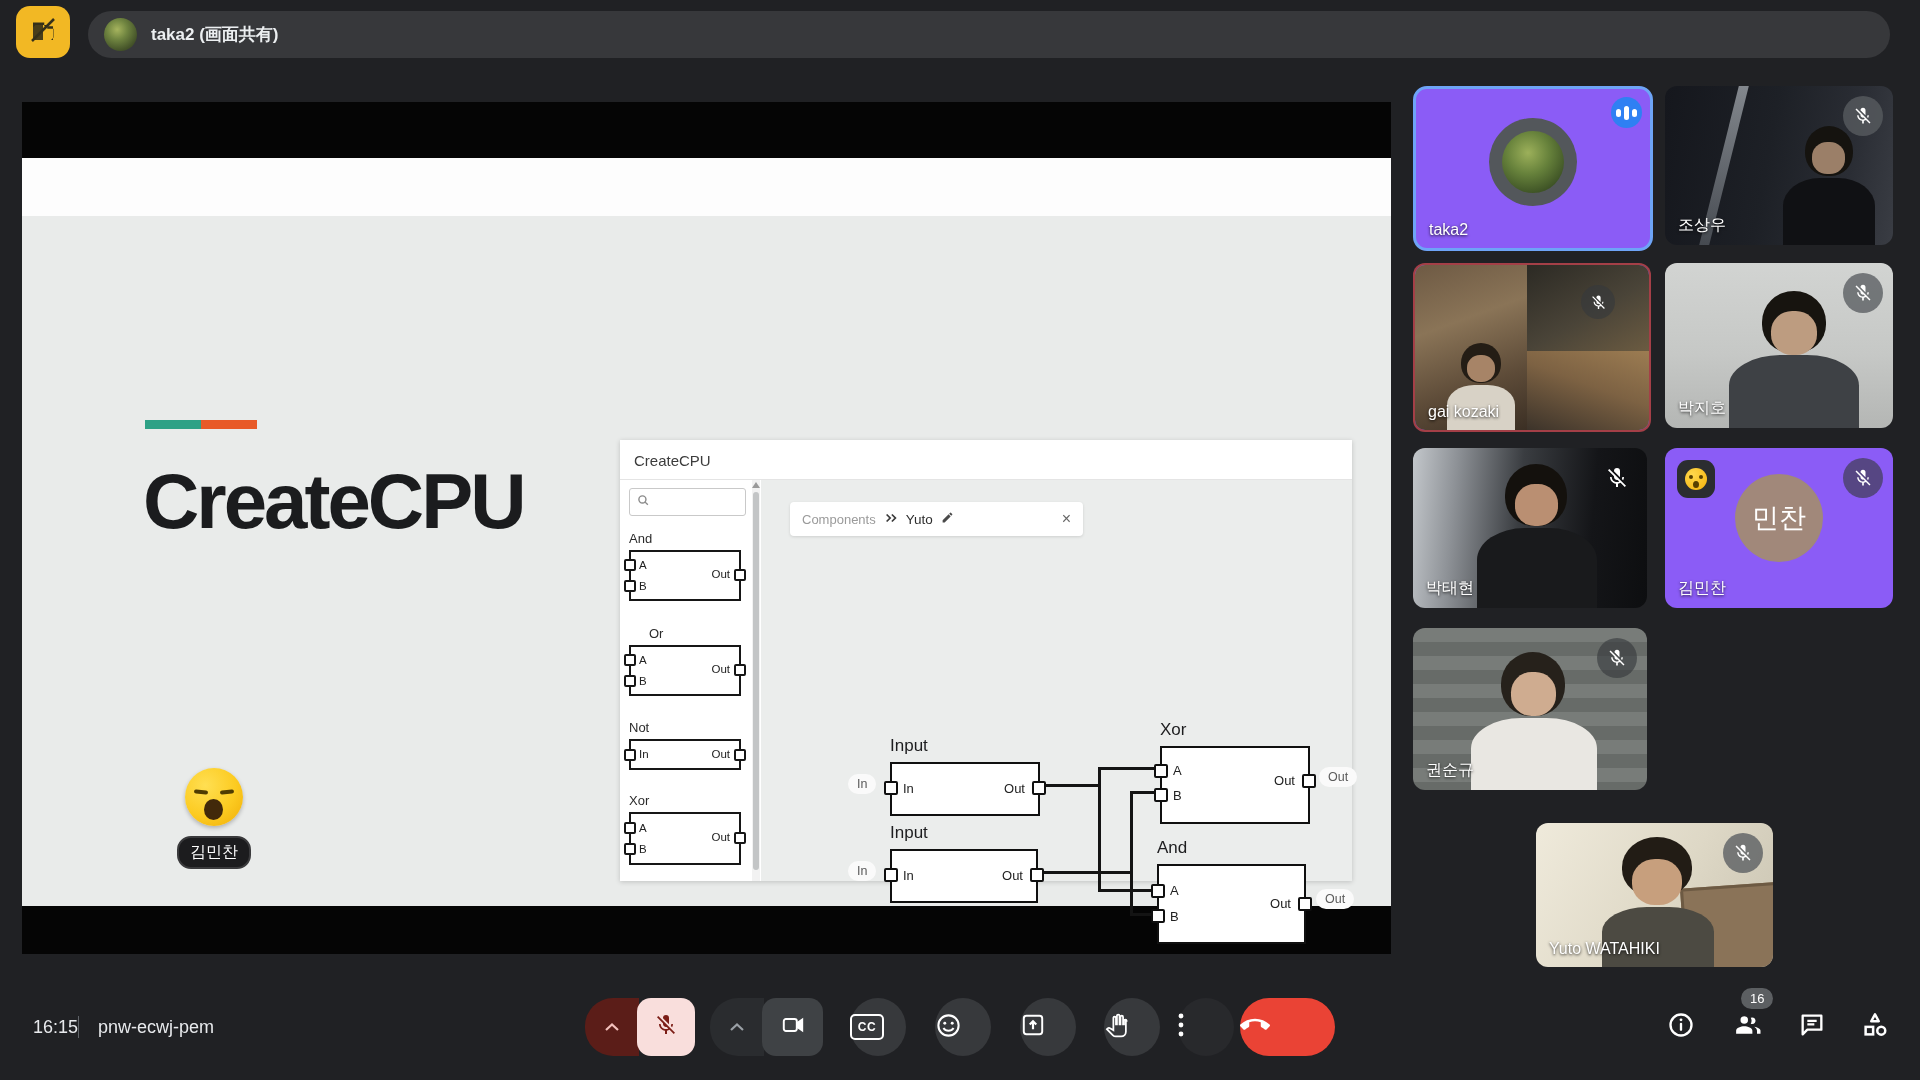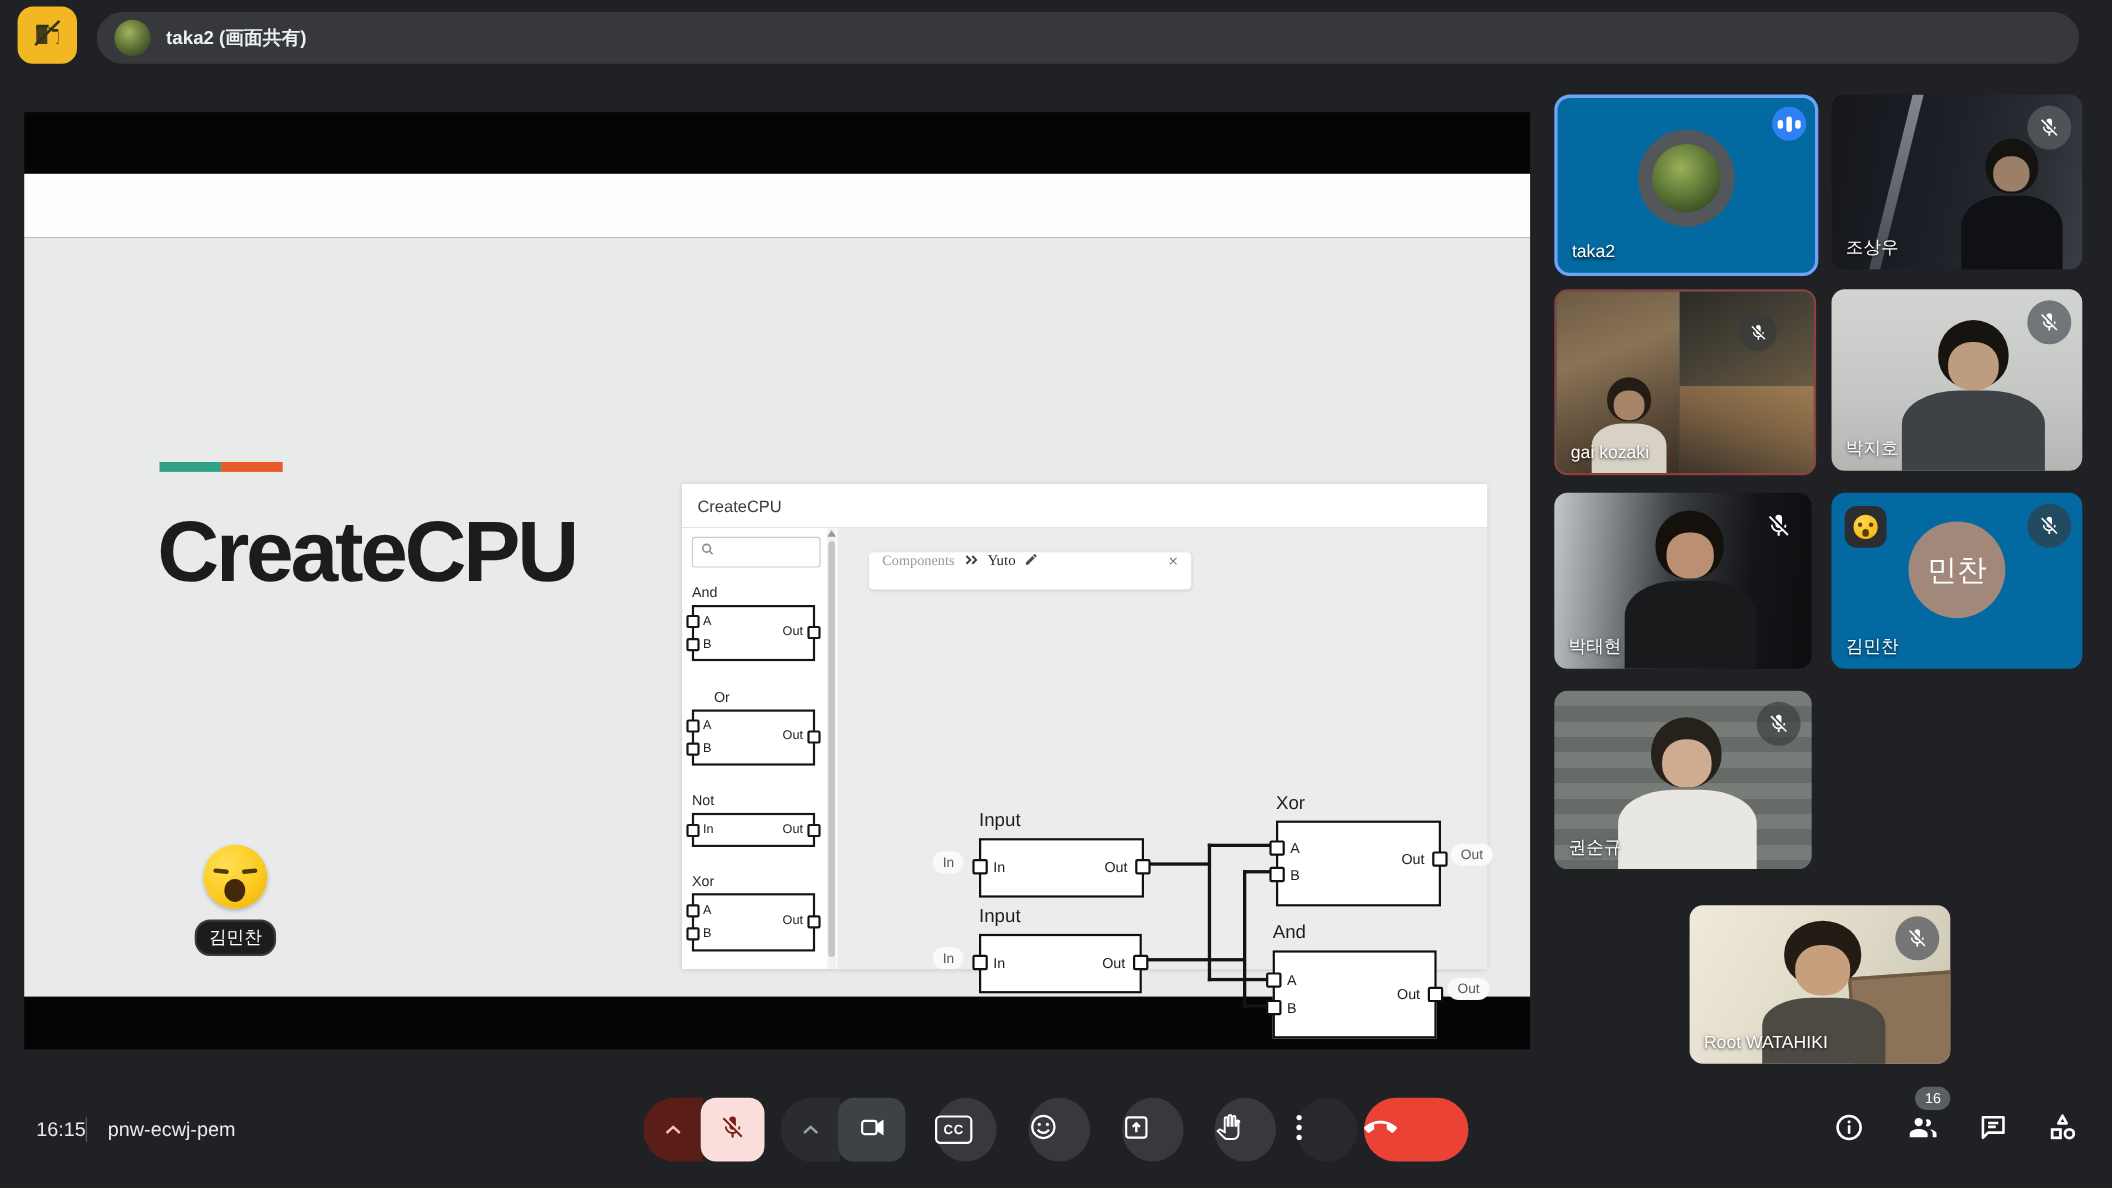--- a/index.html
+++ b/index.html
@@ -58,27 +58,27 @@
 
   .node-label{position:absolute;font-size:17px;color:#1d1d1f;}
   .nbox{position:absolute;background:#fff;border:2.5px solid #101010;}
   .npin{position:absolute;width:10px;height:10px;background:#fff;border:2.5px solid #101010;border-radius:2px;}
   .ntext{position:absolute;font-size:13px;color:#222;}
   .extpill{position:absolute;background:#fafafa;border-radius:11px;color:#5a5a5a;font-size:12.5px;
            padding:3px 9px;}
   .wire{position:absolute;background:#141414;}
 
   .crumb{position:absolute;left:170px;top:62px;width:293px;height:34px;background:#fff;border-radius:4px;
-         box-shadow:0 1px 3px rgba(0,0,0,.12);display:flex;align-items:flex-start;padding:0 12px;box-sizing:border-box;gap:8px;font-family:Liberation Serif, serif;}
+         box-shadow:0 1px 3px rgba(0,0,0,.12);display:flex;align-items:center;padding:0 12px;box-sizing:border-box;gap:8px;}
   .crumb .parent{font-size:13px;color:#9a9a9a;}
   .crumb .cur{font-size:13.5px;color:#2e2e2e;}
   .crumb .x{margin-left:auto;font-size:16px;color:#666;}
 
   
-  .tile{position:absolute;border-radius:12px;background:#0369a1;overflow:hidden;}
+  .tile{position:absolute;border-radius:12px;background:#8b5cf6;overflow:hidden;}
   .tname{position:absolute;left:13px;bottom:9px;font-size:16px;color:#fff;
          text-shadow:0 1px 3px rgba(0,0,0,.85);}
   .micoff{position:absolute;top:10px;right:10px;width:40px;height:40px;border-radius:50%;
           background:rgba(88,92,96,.78);display:flex;align-items:center;justify-content:center;}
   .micoff.dark{background:rgba(54,57,60,.62);}
   .micoff.bare{background:transparent;}
   .speak{position:absolute;top:8px;right:8px;width:31px;height:31px;border-radius:50%;background:#2f80f3;
          display:flex;align-items:center;justify-content:center;gap:3px;}
   .speak i{display:block;width:5px;background:#fff;border-radius:3px;}
   .avatar-ring{position:absolute;left:50%;top:46%;transform:translate(-50%,-50%);width:88px;height:88px;
@@ -420,21 +420,21 @@
     <div class="person" style="left:60px;top:14px;width:124px;height:130px;">
       <i class="p-head" style="left:26px;top:0;width:70px;height:60px;background:#221c15;"></i>
       <i class="p-face" style="left:36px;top:22px;width:50px;height:46px;background:#c79f7d;"></i>
       <i class="p-body" style="left:6px;top:70px;width:112px;height:62px;background:#4c4a42;"></i>
     </div>
     <div class="micoff">
       <svg width="20" height="20" viewBox="0 0 24 24" fill="#fff">
           <path d="M19 11h-1.7c0 .74-.16 1.43-.43 2.05l1.23 1.23c.56-.98.9-2.09.9-3.28zm-4.02.17c0-.06.02-.11.02-.17V5a3 3 0 0 0-6 0v.18l5.98 5.99zM4.27 3 3 4.27l6.01 6.01V11a3 3 0 0 0 3.64 2.92l1.66 1.66c-.71.33-1.5.52-2.31.52-2.76 0-5.3-2.1-5.3-5.1H5c0 3.41 2.72 6.23 6 6.72V21h2v-3.28c.91-.13 1.77-.45 2.54-.9L19.73 21 21 19.73 4.27 3z"></path>
         </svg>
     </div>
-    <div class="tname">Root WATAHIKI</div>
+    <div class="tname">Yuto WATAHIKI</div>
   </div>
 
   <span class="abs bb-text" style="left:33px;top:1017px;">16:15</span>
   <i class="bb-sep" style="position:absolute;"></i>
   <span class="abs bb-text" style="left:98px;top:1017px;">pnw-ecwj-pem</span>
 
   <div class="ctl mic-group">
     <div class="mic-chevron">
       <svg width="16" height="10" viewBox="0 0 16 10" fill="none" stroke="#f3c1bc" stroke-width="2.2">
           <path d="m2 8 6-5.5L14 8"></path>

